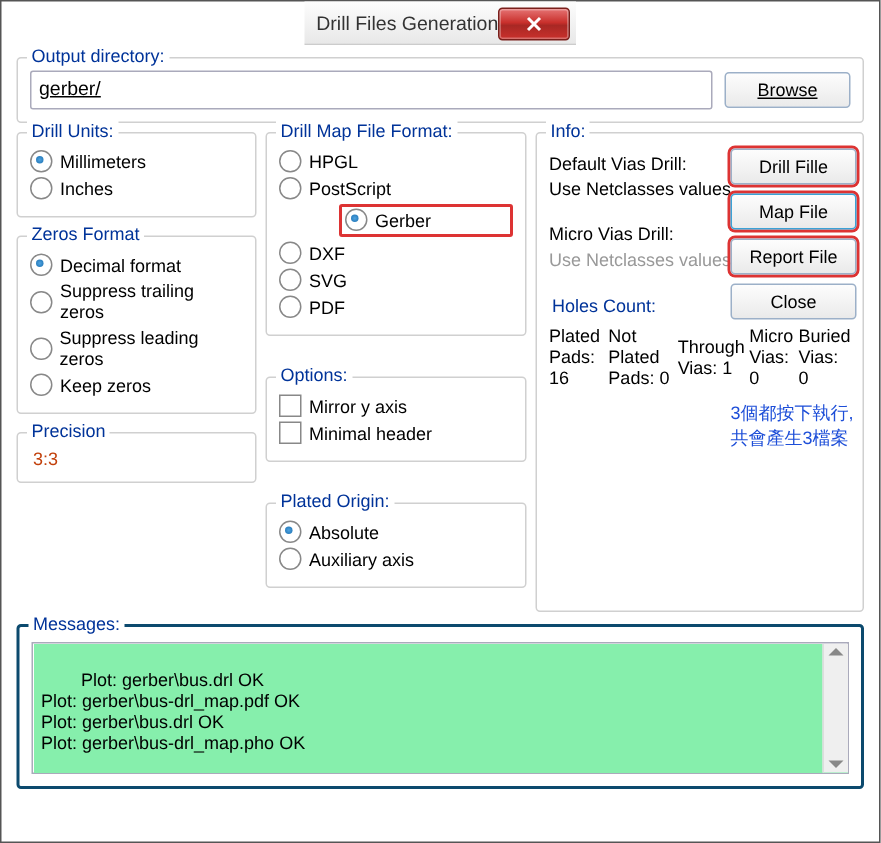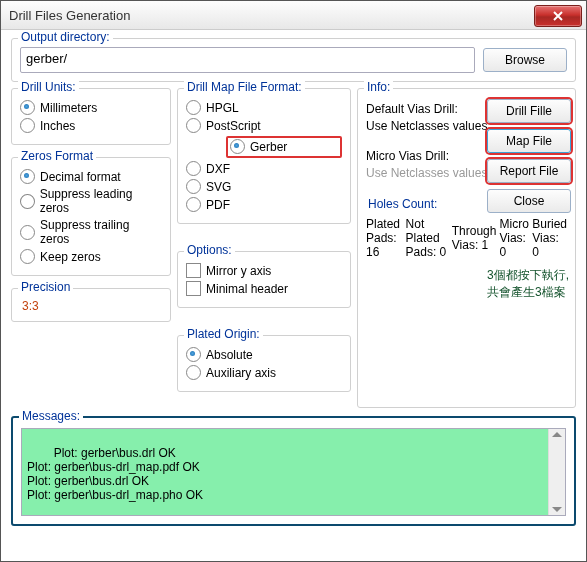--- a/index.html
+++ b/index.html
@@ -13,20 +13,21 @@
 }
 .window {
   width: 585px;
   height: 560px;
   border: 1px solid #555;
   box-shadow: 0 0 4px rgba(0,0,0,0.4);
   background: #fff;
   position: relative;
   display: flex;
   flex-direction: column;
+  align-items: center;
 }
 .titlebar {
   height: 28px;
   background: linear-gradient(to bottom, #fdfdfd, #e8e8e8);
   border-bottom: 1px solid #ccc;
   display: flex;
   align-items: center;
   padding: 0 0 0 8px;
 }
 .titlebar-text {
@@ -68,20 +69,21 @@
   left: 6px;
   background: #fff;
   padding: 0 3px;
   font-size: 12px;
   color: #003399;
 }
 .row1 {
   display: flex;
   align-items: center;
   gap: 8px;
+  text-decoration: underline;
 }
 .txt {
   flex: 1;
   border: 1px solid #aab;
   border-radius: 2px;
   padding: 3px 5px;
   font-size: 13px;
   background: #fff;
   height: 18px;
 }
@@ -124,21 +126,21 @@
 .check {
   border:1px solid #888; background:#fff; display:inline-block;
 }
 .grey { color:#999; }
 .precision-val { color:#c2410c; padding:2px 0 0 2px; }
 .info-row { display:flex; align-items:center; justify-content:space-between; margin:3px 0;}
 .info-row span:first-child{ font-size:12px;}
 .info-list { display:flex; flex-direction:row; gap:3px; margin-top:2px;}
 .holes .opt{ margin:2px 0;}
 .redlabel {
-  color:#14532d;
+  color:#1d4ed8;
   font-size:12px;
   position:absolute;
   right:6px;
   top:178px;
   text-align:left;
   line-height:1.4;
 }
 .gerber-hl {
   border:2px solid #dd3333;
   border-radius:2px;
@@ -219,25 +221,25 @@
         </div>
 
         <div class="fieldset">
           <div class="legend">Zeros Format</div>
           <div class="opt">
               <span class="radio on"></span>
               <span>Decimal format</span>
             </div>
           <div class="opt">
               <span class="radio"></span>
+              <span>Suppress trailing zeros</span>
+            </div>
+          <div class="opt">
+              <span class="radio"></span>
               <span>Suppress leading zeros</span>
-            </div>
-          <div class="opt">
-              <span class="radio"></span>
-              <span>Suppress trailing zeros</span>
             </div>
           <div class="opt">
               <span class="radio"></span>
               <span>Keep zeros</span>
             </div>
         </div>
 
         <div class="fieldset">
           <div class="legend">Precision</div>
           <div class="precision-val">3:3</div>

